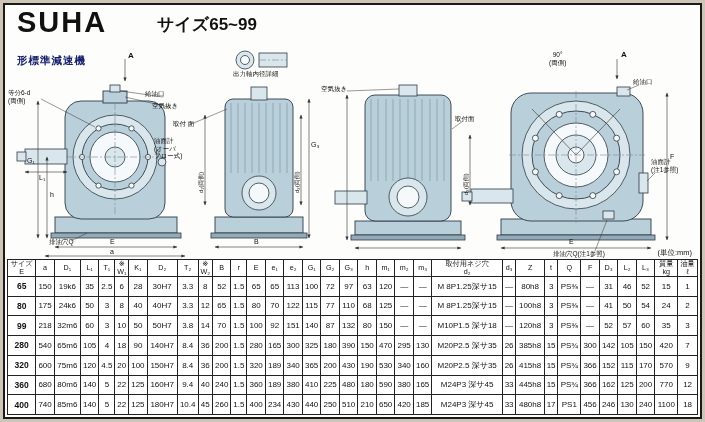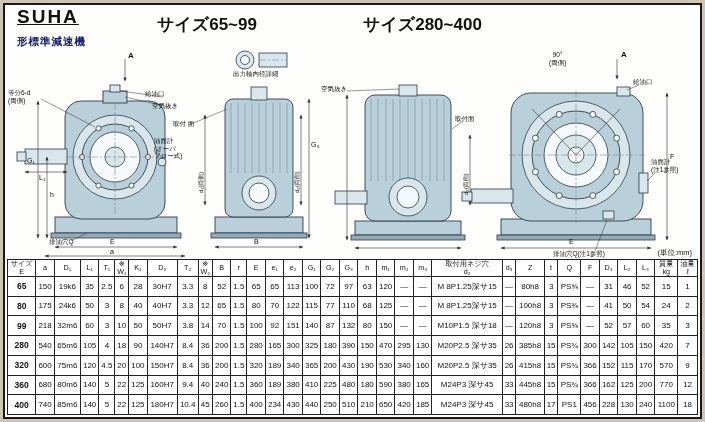--- a/index.html
+++ b/index.html
@@ -7,22 +7,22 @@
     width:705px;height:422px;position:relative;overflow:hidden;
     background:#cdc5b6;
     font-family:"Liberation Sans","DejaVu Sans",sans-serif;
     color:#111;
   }
   .page{
     position:absolute;left:3px;top:3px;width:699px;height:416px;
     background:#fdfdfb;border:2px solid #1a1a1a;box-sizing:border-box;overflow:hidden;
   }
   .brand{position:absolute;left:12px;top:2px;}
-  .brand-name{font-size:19px;font-weight:bold;letter-spacing:2px;line-height:1.05;text-decoration:underline;}
-  .brand-sub{font-size:10.5px;font-weight:bold;margin-top:8px;letter-spacing:1px;color:#16216e;}
+  .brand-name{font-size:29px;font-weight:bold;letter-spacing:2px;line-height:1.05;}
+  .brand-sub{font-size:10.5px;font-weight:bold;margin-top:17px;letter-spacing:1px;color:#16216e;}
   .size-title{position:absolute;top:8px;font-size:17px;font-weight:bold;}
   .size-title.small{left:152px;}
   .size-title.large{left:358px;}
   .draw{position:absolute;left:0;top:40px;width:699px;height:214px;}
   .draw svg{position:absolute;left:0;top:0;width:100%;height:100%;}
   .lbl{position:absolute;font-size:6.5px;line-height:1.18;white-space:pre-line;color:#111;}
   .dim-lbl{position:absolute;font-size:7px;line-height:1;color:#111;}
   .rot{transform:rotate(-90deg);transform-origin:0 0;}
   .big-a{font-size:8px;font-weight:bold;}
   .unit-note{position:absolute;right:8px;top:243px;font-size:7.5px;text-align:center;}
@@ -45,21 +45,20 @@
 </head>
 <body>
 
 <div class="page">
 
   <div class="brand">
     <div class="brand-name">SUHA</div>
     <div class="brand-sub">形標準減速機</div>
   </div>
   <div class="size-title small">サイズ65~99</div>
-  <div class="size-title large">サイズ280~400</div>
 
   <div class="draw">
     <svg viewBox="0 0 699 214" preserveAspectRatio="none">
       <defs>
         <marker id="arr" markerWidth="7" markerHeight="7" refX="6" refY="3.5" orient="auto-start-reverse">
           <path d="M0,0.8 L6.5,3.5 L0,6.2 z" fill="#333"></path>
         </marker>
       </defs>
 
       <rect class="body-fill" x="50" y="172" width="122" height="16"></rect>
@@ -492,21 +491,21 @@
             <td>210</td>
             <td>650</td>
             <td>420</td>
             <td>185</td>
             <td>M24P3 深サ45</td>
             <td>33</td>
             <td>480h8</td>
             <td>17</td>
             <td>PS1</td>
             <td>456</td>
-            <td>228</td>
+            <td>246</td>
             <td>130</td>
             <td>240</td>
             <td>1100</td>
             <td>18</td>
           </tr>
         </tbody>
     </table>
   </div>
 
 </div>

